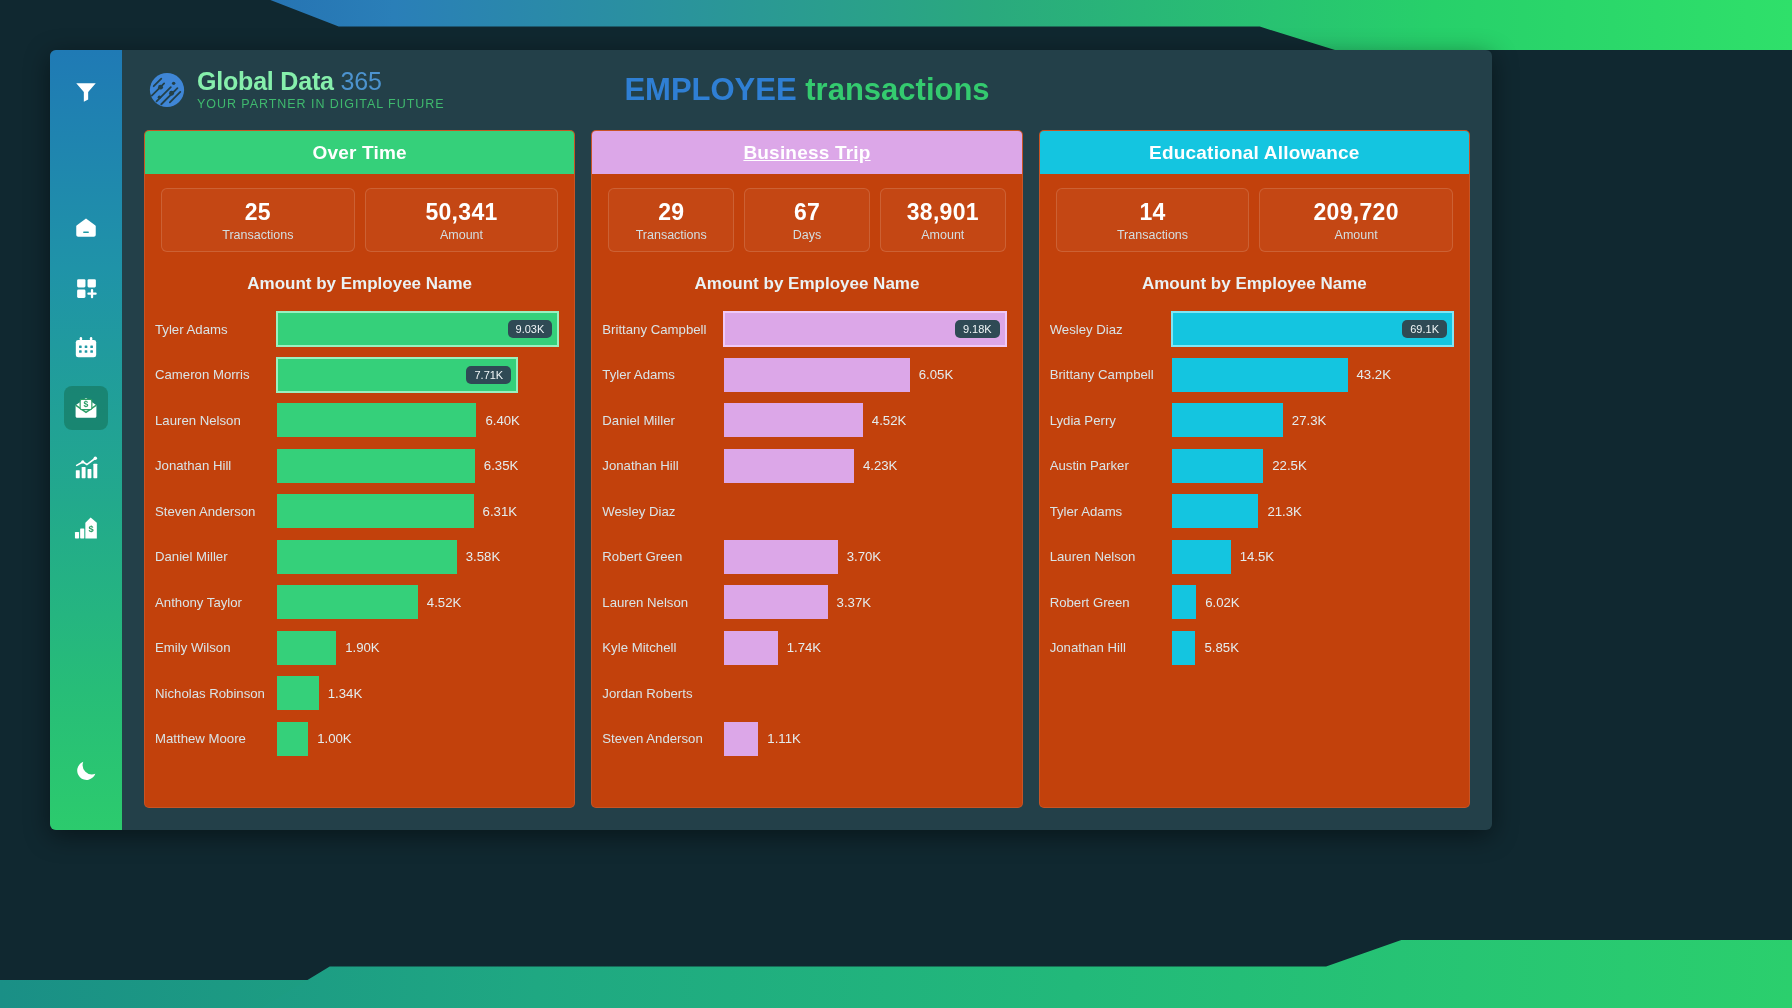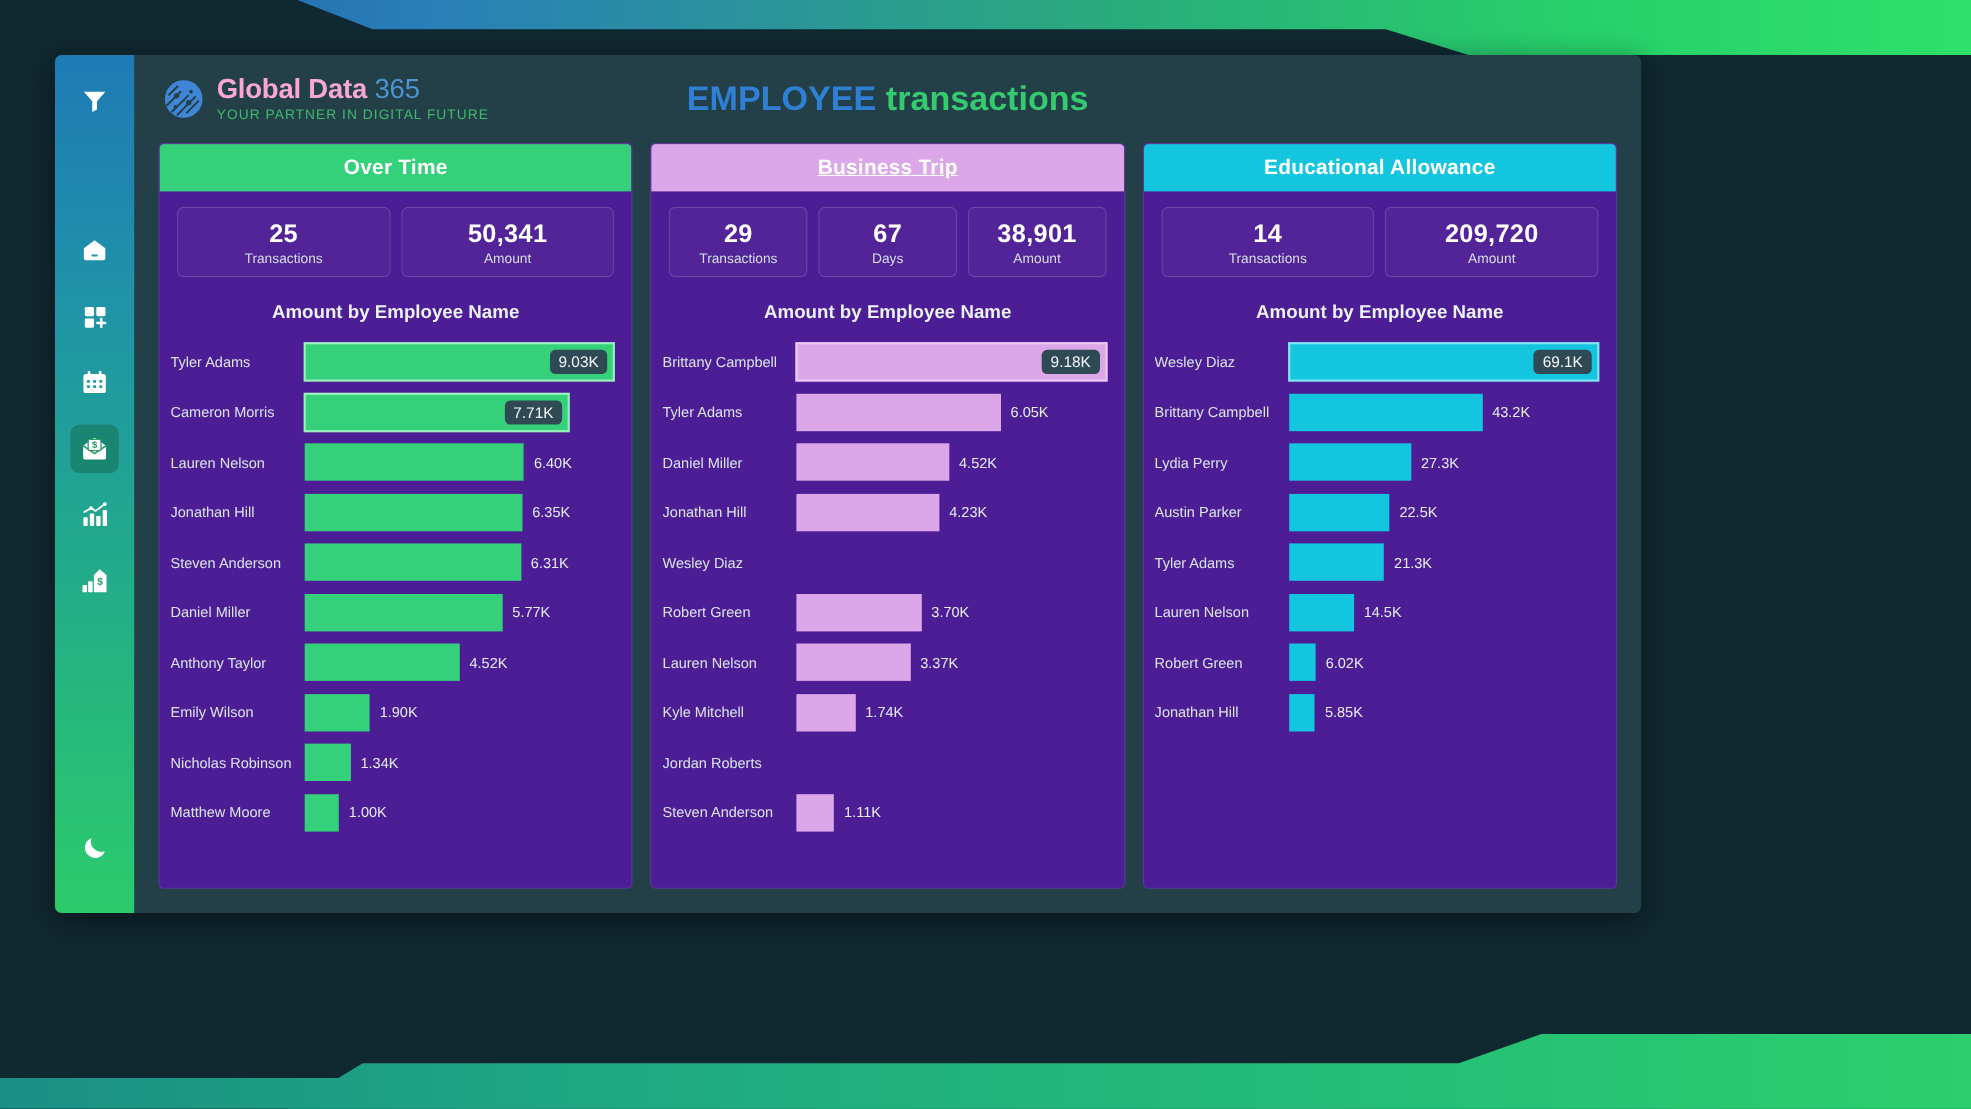--- a/index.html
+++ b/index.html
@@ -87,21 +87,21 @@
     height: 80px;
     display: flex;
     align-items: center;
     position: relative;
     padding-left: 4px;
   }
   #logo-block { display: flex; align-items: center; gap: 11px; }
   #logo-mark { width: 38px; height: 38px; flex: none; }
   .logo-text-wrap { display: flex; flex-direction: column; line-height: 1; }
   .logo-line1 { font-size: 25px; font-weight: bold; letter-spacing: -0.2px; }
-  .logo-gd { color: #f9a8d4; }
+  .logo-gd { color: #86efac; }
   .logo-365 { color: #4c93cf; font-weight: 400; }
   .logo-line2 {
     font-size: 12.5px; color: #3fb96e; letter-spacing: .95px;
     margin-top: 4px;
   }
   #page-title {
     position: absolute;
     left: 0; right: 0;
     text-align: center;
     font-size: 31px;
@@ -112,21 +112,21 @@
   #page-title .t-b { color: #34cb6f; font-weight: 600; }
 
   
   #panels {
     flex: 1;
     display: flex;
     gap: 16px;
   }
   .panel {
     flex: 1;
-    background: #4c1d95;
+    background: #c2410c;
     border: 1px solid rgba(255,255,255,.10);
     border-radius: 5px;
     display: flex;
     flex-direction: column;
     overflow: hidden;
   }
   .panel-head {
     height: 43px;
     display: flex; align-items: center; justify-content: center;
     font-size: 19px; font-weight: bold; color: #ffffff;
@@ -209,21 +209,21 @@
     margin-left: 9px;
     white-space: nowrap;
   }
   .bar-val-in {
     position: absolute;
     right: 6px;
     top: 50%;
     transform: translateY(-50%);
     background: #2f4a55;
     color: #f0f6f7;
-    font-size: 14px;
+    font-size: 11px;
     padding: 3px 8px;
     border-radius: 5px;
     white-space: nowrap;
   }
   .panel-1 .bar-fill.highlight { outline: 2px solid #9af0bf; outline-offset: -1px; }
   .panel-2 .bar-fill.highlight { outline: 2px solid #f0c9f8; outline-offset: -1px; }
   .panel-3 .bar-fill.highlight { outline: 2px solid #7fe6f5; outline-offset: -1px; }
 </style>
 </head>
 <body>
@@ -418,21 +418,21 @@
               <div class="bar-name">Steven Anderson</div>
               <div class="bar-track">
                 <div class="bar-fill" style="width: 69.8782%;"></div>
                 <span class="bar-val-out">6.31K</span>
               </div>
             </div>
             <div class="bar-row">
               <div class="bar-name">Daniel Miller</div>
               <div class="bar-track">
                 <div class="bar-fill" style="width: 63.8981%;"></div>
-                <span class="bar-val-out">5.77K</span>
+                <span class="bar-val-out">3.58K</span>
               </div>
             </div>
             <div class="bar-row">
               <div class="bar-name">Anthony Taylor</div>
               <div class="bar-track">
                 <div class="bar-fill" style="width: 50.0554%;"></div>
                 <span class="bar-val-out">4.52K</span>
               </div>
             </div>
             <div class="bar-row">

